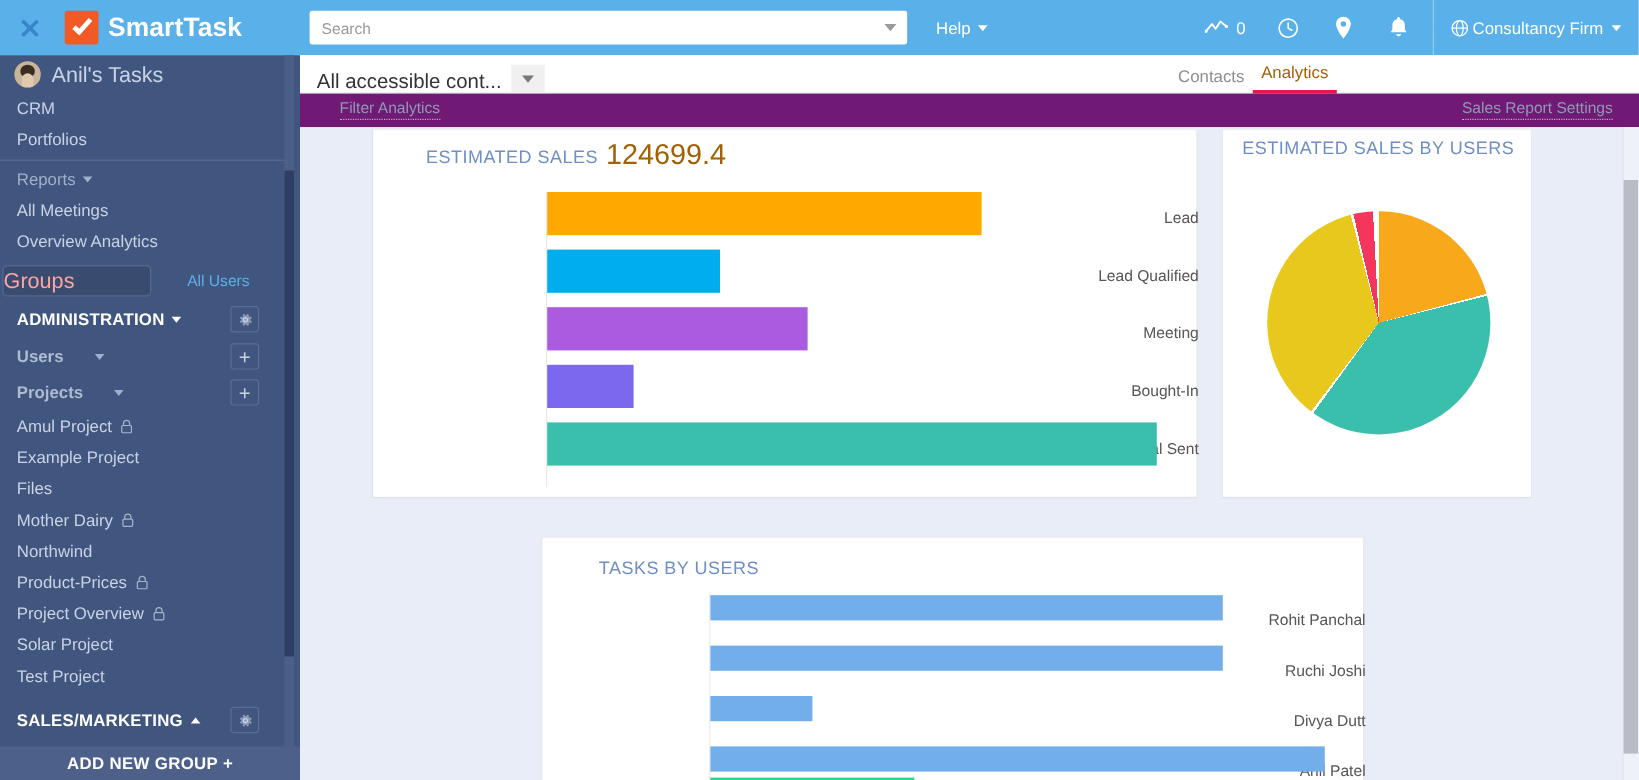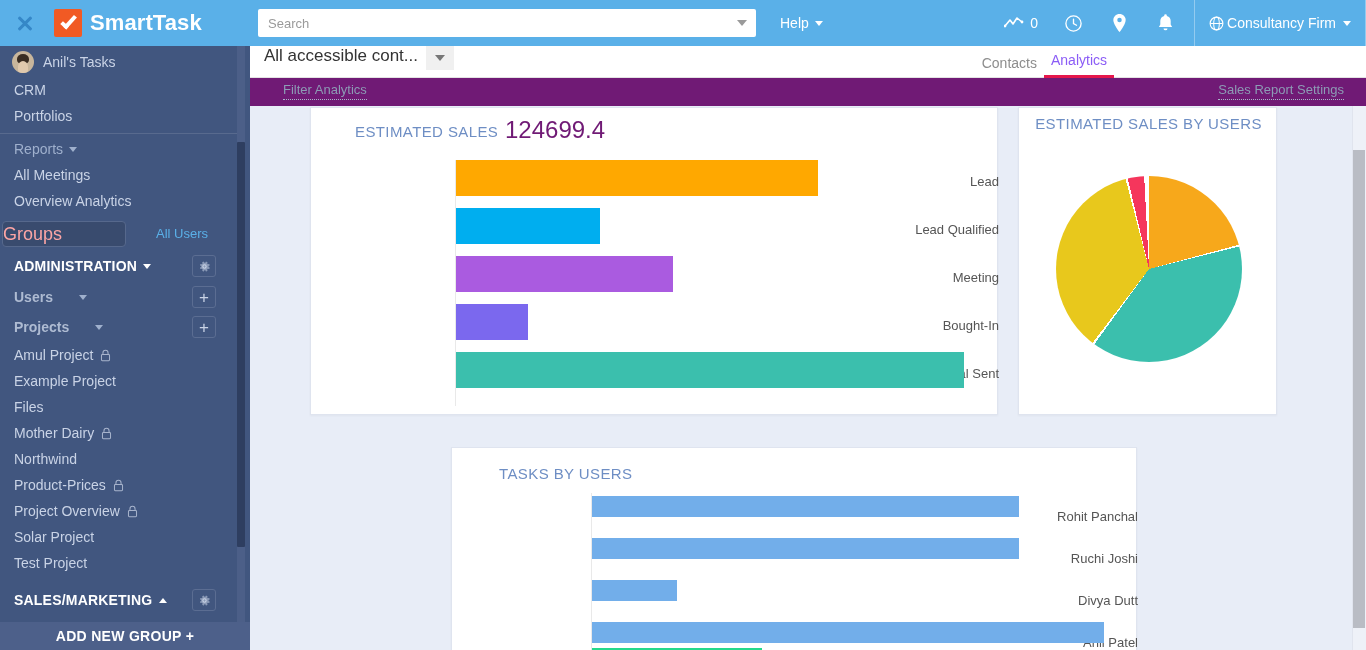--- a/index.html
+++ b/index.html
@@ -98,21 +98,21 @@
     background: #c8b69c; position: relative;
   }
   .avatar::before {
     content:""; position:absolute; left:5px; top:3px; width:12px; height:10px;
     background:#3a2d22; border-radius:50% 50% 40% 40%;
   }
   .avatar::after {
     content:""; position:absolute; left:6px; top:10px; width:10px; height:12px;
     background:#e0c9ad; border-radius:50% 50% 30% 30%;
   }
-  .sb-user .label { color: #c9d3e6; font-size: 14px; margin-left: 9px; }
+  .sb-user .label { color: #c9d3e6; font-size: 18px; margin-left: 9px; }
   .sb-item {
     color: #c9d3e6; font-size: 14px; height: 26px; line-height: 26px;
     padding-left: 14px; cursor: pointer; white-space: nowrap;
   }
   .sb-divider { height: 1px; background: rgba(255,255,255,.12); margin: 4px 0 2px 0; }
   .sb-section {
     color: #9fb0cd; font-size: 14px; height: 26px; line-height: 26px;
     padding-left: 14px; cursor: pointer; display: flex; align-items: center;
   }
   .caret-dn {
@@ -175,37 +175,37 @@
     background: #2e3e60; border-radius: 1px; cursor: pointer;
   }
 
   
   .content { position: absolute; top: 46px; left: 250px; width: 1116px; height: 604px; }
   .ctx-bar {
     position: relative; height: 32px; background: #fff; display: flex; align-items: center;
     border-bottom: 1px solid #e3e3e3;
   }
   .ctx-select {
-    display: flex; align-items: flex-start; height: 32px; padding-left: 14px; cursor: pointer;
+    display: flex; align-items: flex-end; height: 32px; padding-left: 14px; cursor: pointer;
   }
   .ctx-select .txt { font-size: 17px; color: #333; }
   .ctx-select .box {
     width: 28px; height: 24px; background: #f0f0f0; margin-left: 8px;
     display: flex; align-items: center; justify-content: center;
   }
   .ctx-select .box .c {
     width: 0; height: 0;
     border-left: 5px solid transparent; border-right: 5px solid transparent;
     border-top: 6px solid #777;
   }
   .tabs { margin-left: auto; display: flex; align-items: flex-end; height: 32px; padding-right: 252px; }
   .tab {
     font-size: 14px; color: #8d8d8d; padding: 0 7px 7px 7px; cursor: pointer;
   }
-  .tab.active { color: #8b5cf6; border-bottom: 3px solid #e5174c; margin-top: 40px; }
+  .tab.active { color: #a16207; border-bottom: 3px solid #e5174c; margin-top: 40px; }
 
   .filter-bar {
     position: relative; height: 28px; background: #701a75;
   }
   .filter-link {
     position: absolute; left: 33px; top: 4px; font-size: 13px; color: #8d9bb5;
     border-bottom: 1px dotted #a9b5cb; padding-bottom: 2px; cursor: pointer;
   }
   .settings-link {
     position: absolute; right: 22px; top: 4px; font-size: 13px; color: #8d9bb5;
@@ -223,21 +223,21 @@
   }
   .card-bars  { left: 60px;  top: 1px;   width: 688px; height: 308px; }
   .card-pie   { left: 768px; top: 1px;   width: 259px; height: 308px; }
   .card-tasks { left: 201px; top: 341px; width: 686px; height: 260px; }
 
   .card-title {
     position: absolute; font-size: 15px; color: #6e8ec4; letter-spacing: .4px;
   }
   .kpi-title { left: 44px; top: 15px; }
   .kpi-value {
-    position: absolute; left: 194px; top: 8px; font-size: 24px; color: #701a75;
+    position: absolute; left: 194px; top: 8px; font-size: 24px; color: #a16207;
   }
   .pie-title  { left: 0; top: 7px; width: 259px; text-align: center; }
   .tasks-title{ left: 47px; top: 17px; }
 
   
   .plot { position: absolute; }
   .plot-bars  { left: 0; top: 48px; width: 688px; height: 255px; }
   .plot-tasks { left: 0; top: 45px; width: 686px; height: 212px; }
   .axis-line { position: absolute; background: #e9e9e9; }
   .bar-row { position: absolute; left: 0; width: 100%; }

